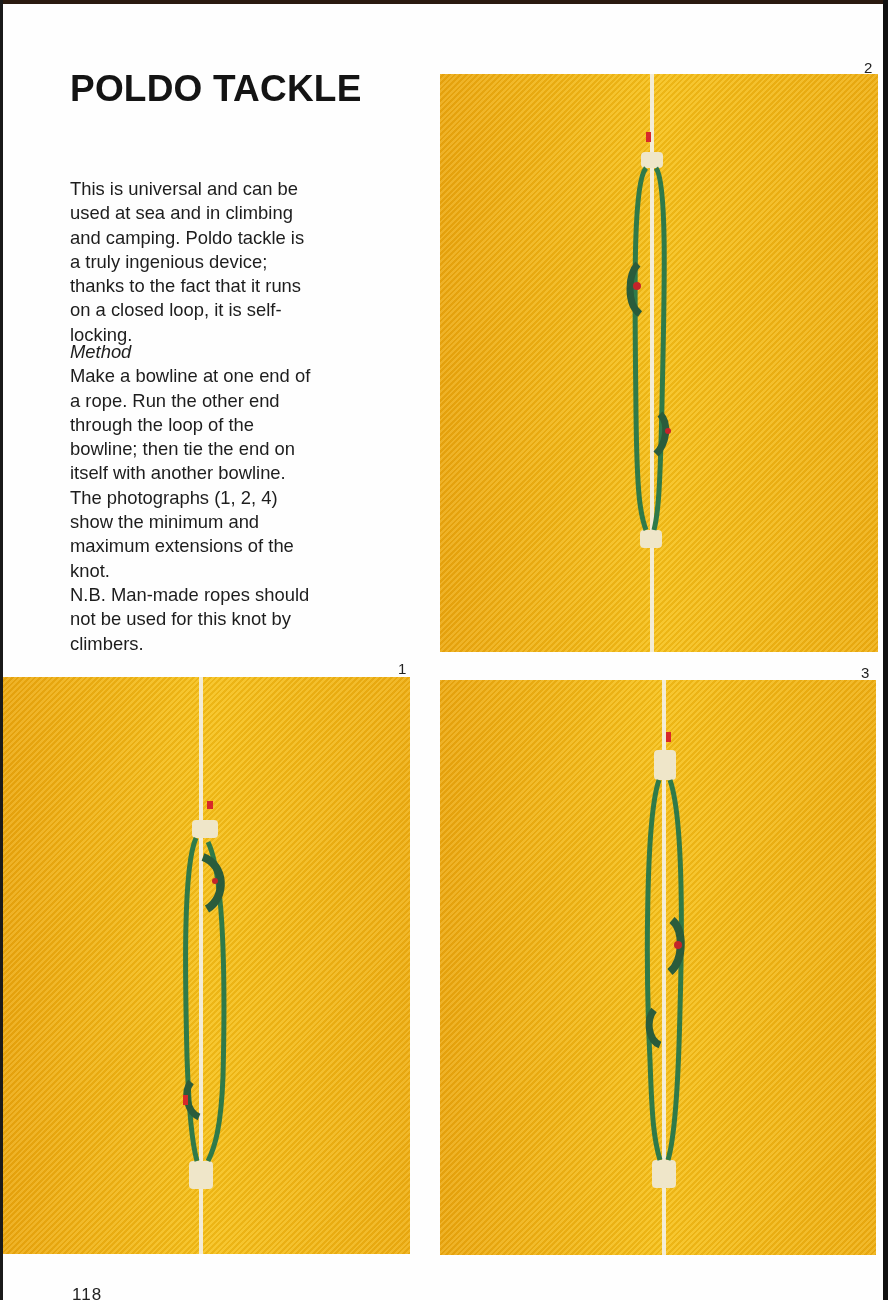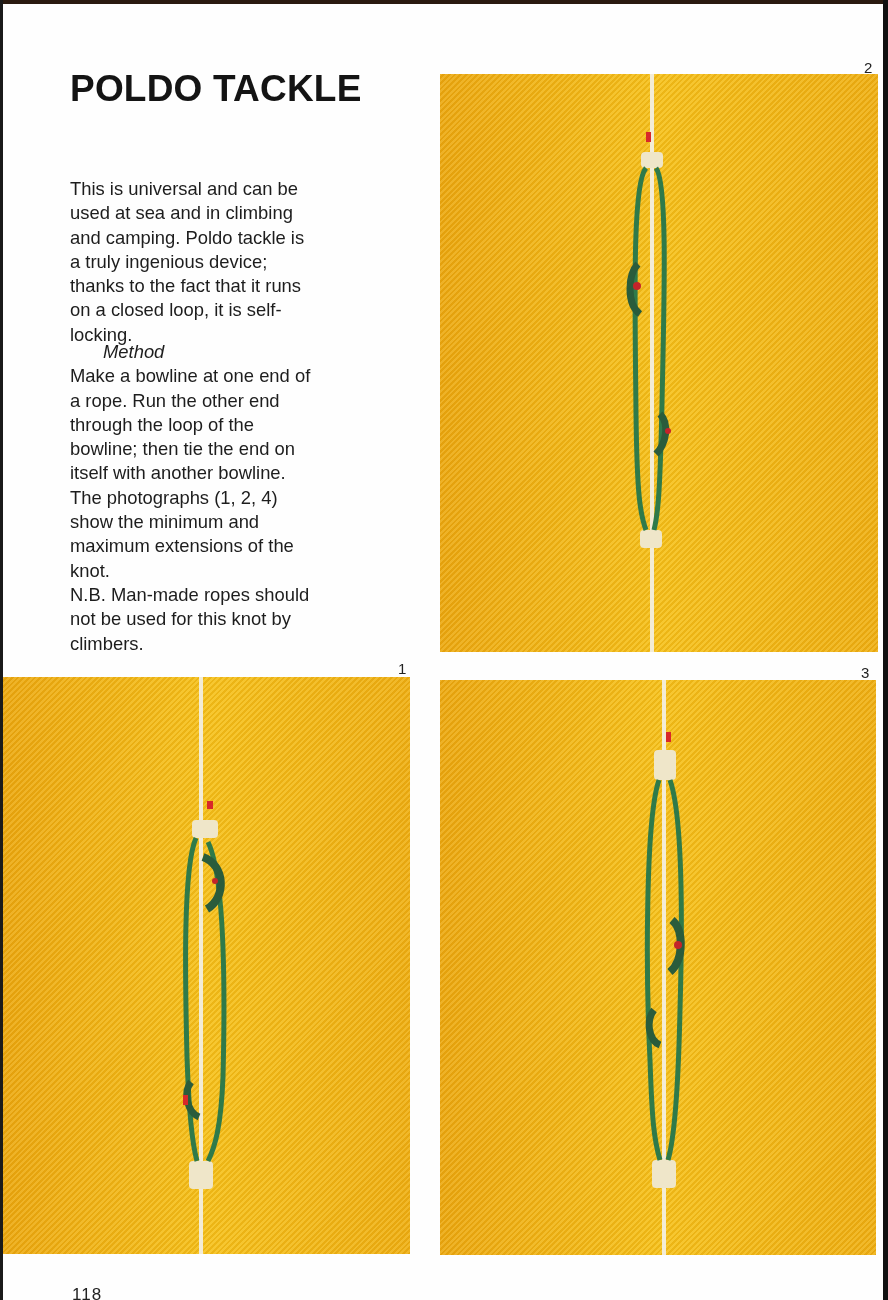--- a/index.html
+++ b/index.html
@@ -15,21 +15,21 @@
   .title {
     position: absolute; left: 70px; top: 68px;
     font-size: 37px; font-weight: bold; letter-spacing: 0.2px; color: #141414;
   }
   .intro, .method-block {
     position: absolute; left: 70px; width: 300px;
     font-size: 18.4px; line-height: 24.3px; color: #1d1d1d;
   }
   .intro { top: 137px; margin-top: 40px; }
   .method-block { top: 340px; }
-  .method-heading { font-style: italic; margin-left: 33px; }
+  .method-heading { font-style: italic; }
   .para { white-space: pre-line; }
   .photo {
     position: absolute; overflow: hidden;
     background-color: #f2b712;
     background-image:
       repeating-linear-gradient(135deg, rgba(255,255,255,0.10) 0 2px, rgba(180,110,0,0.14) 2px 4px),
       linear-gradient(90deg, #eca90f 0%, #f6c21a 50%, #efb012 100%);
   }
   .photo svg { position: absolute; left: 0; top: 0; }
   .photo-2 { left: 440px; top: 74px; width: 438px; height: 578px; }

